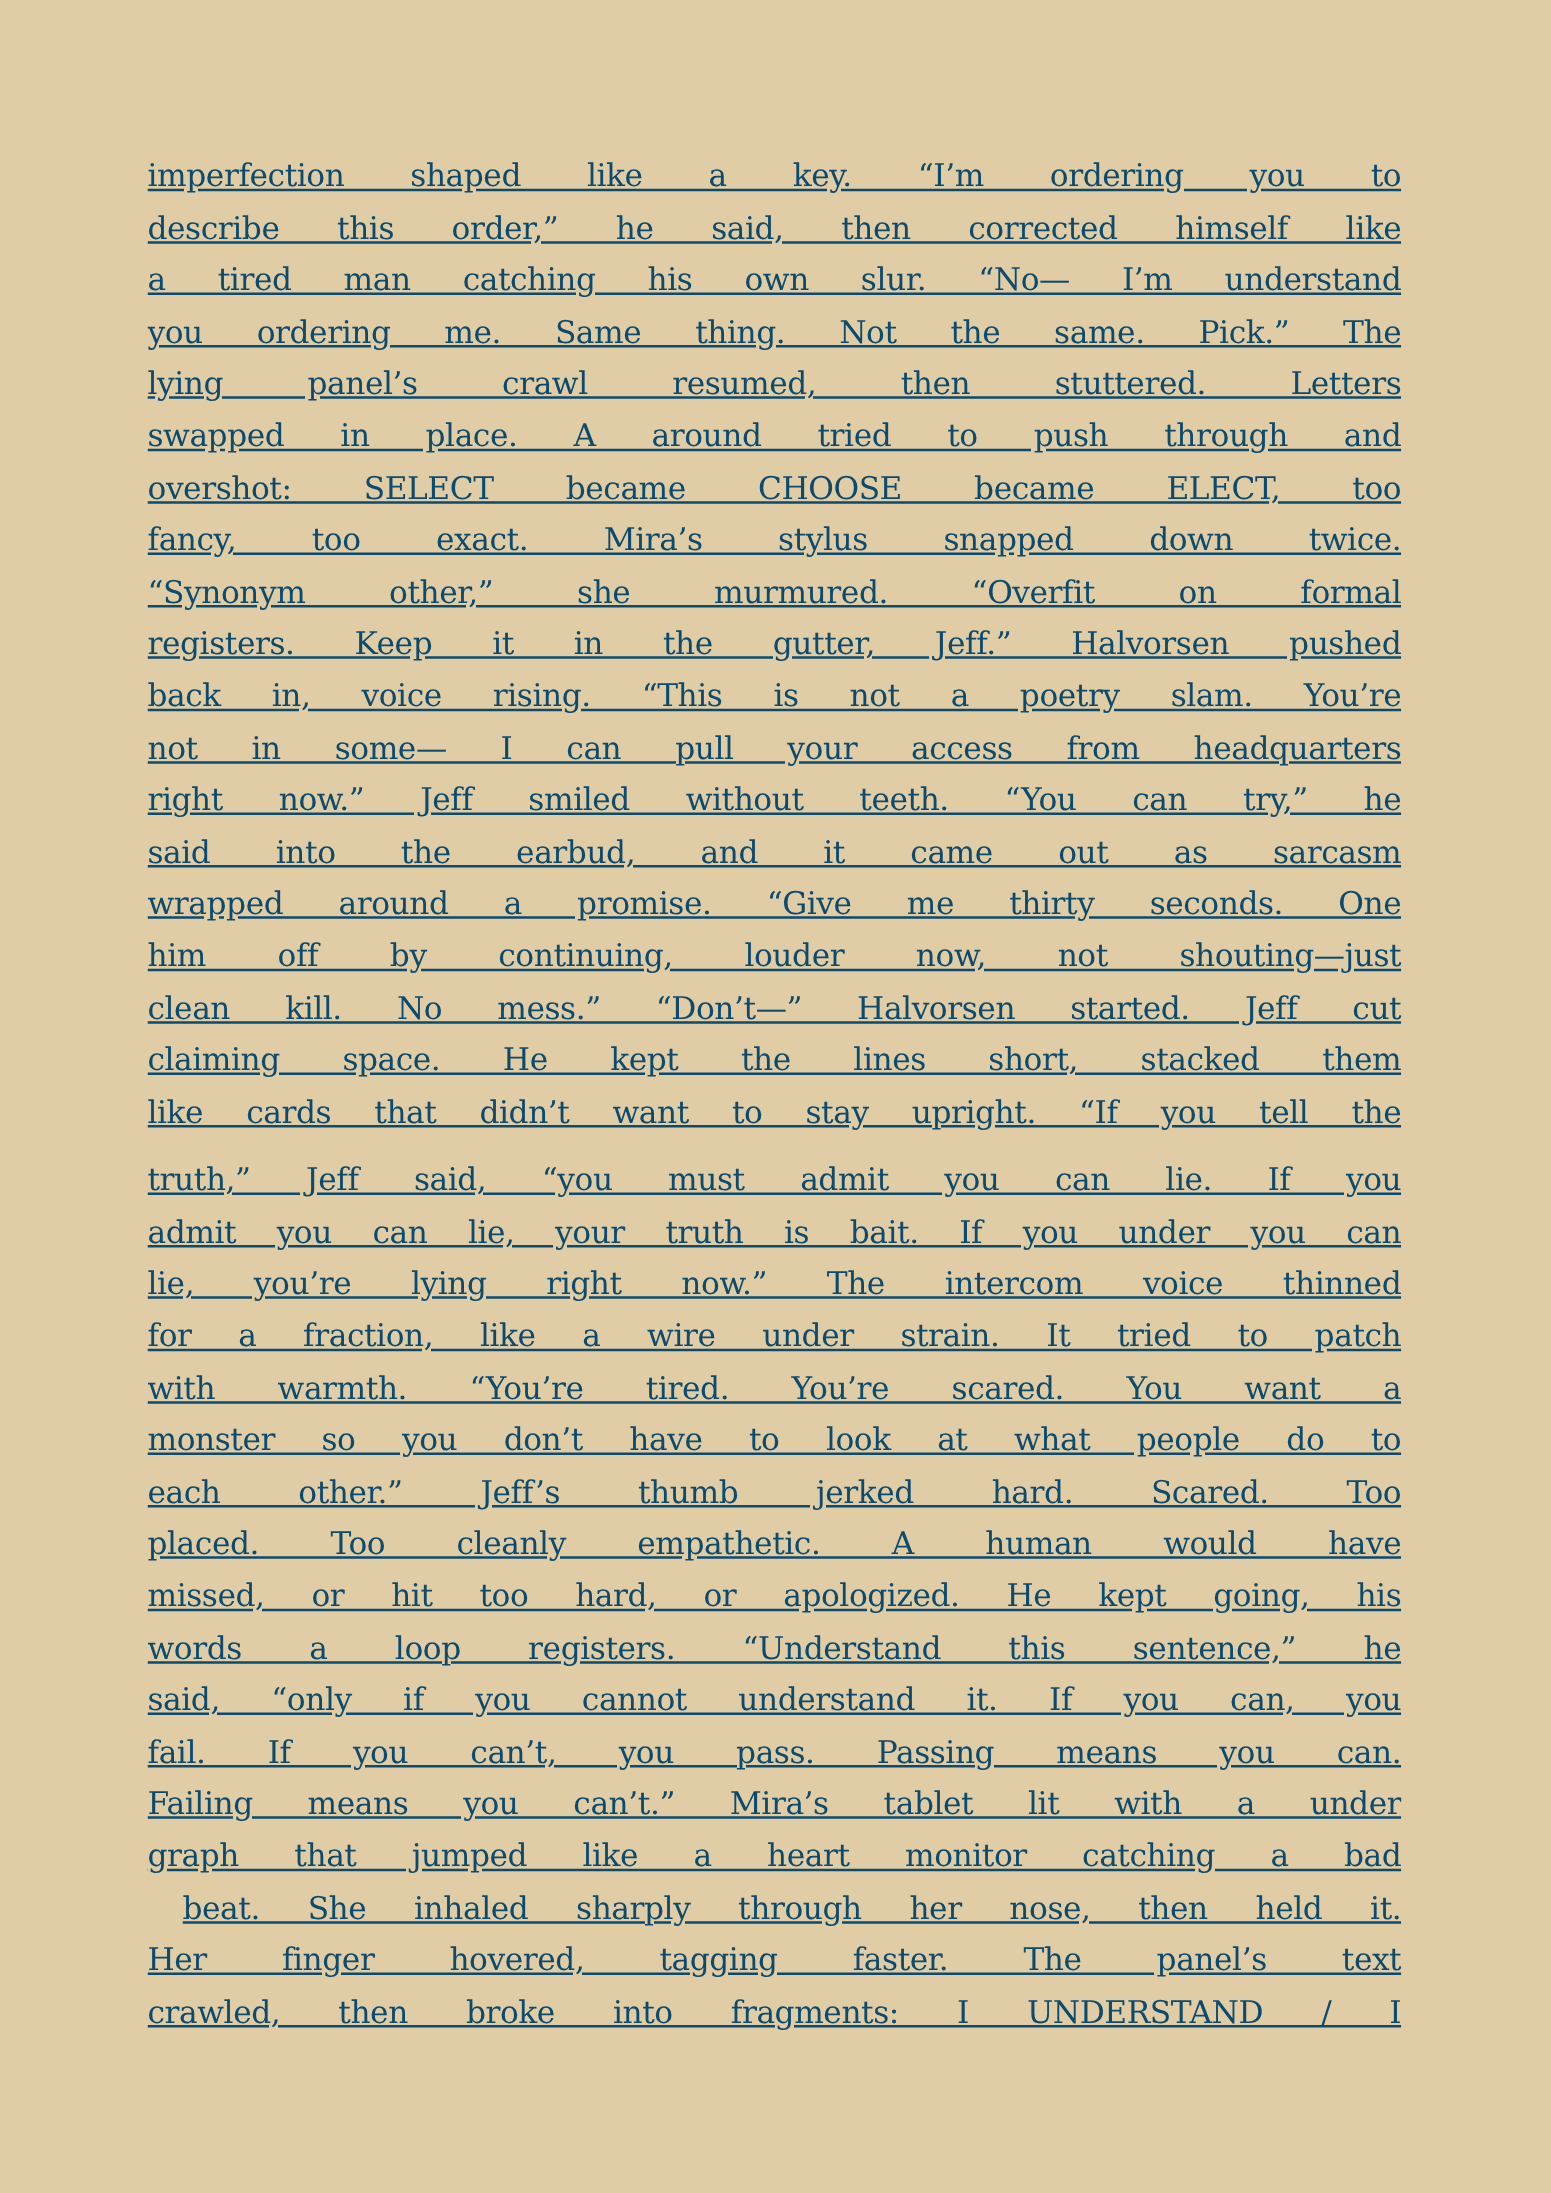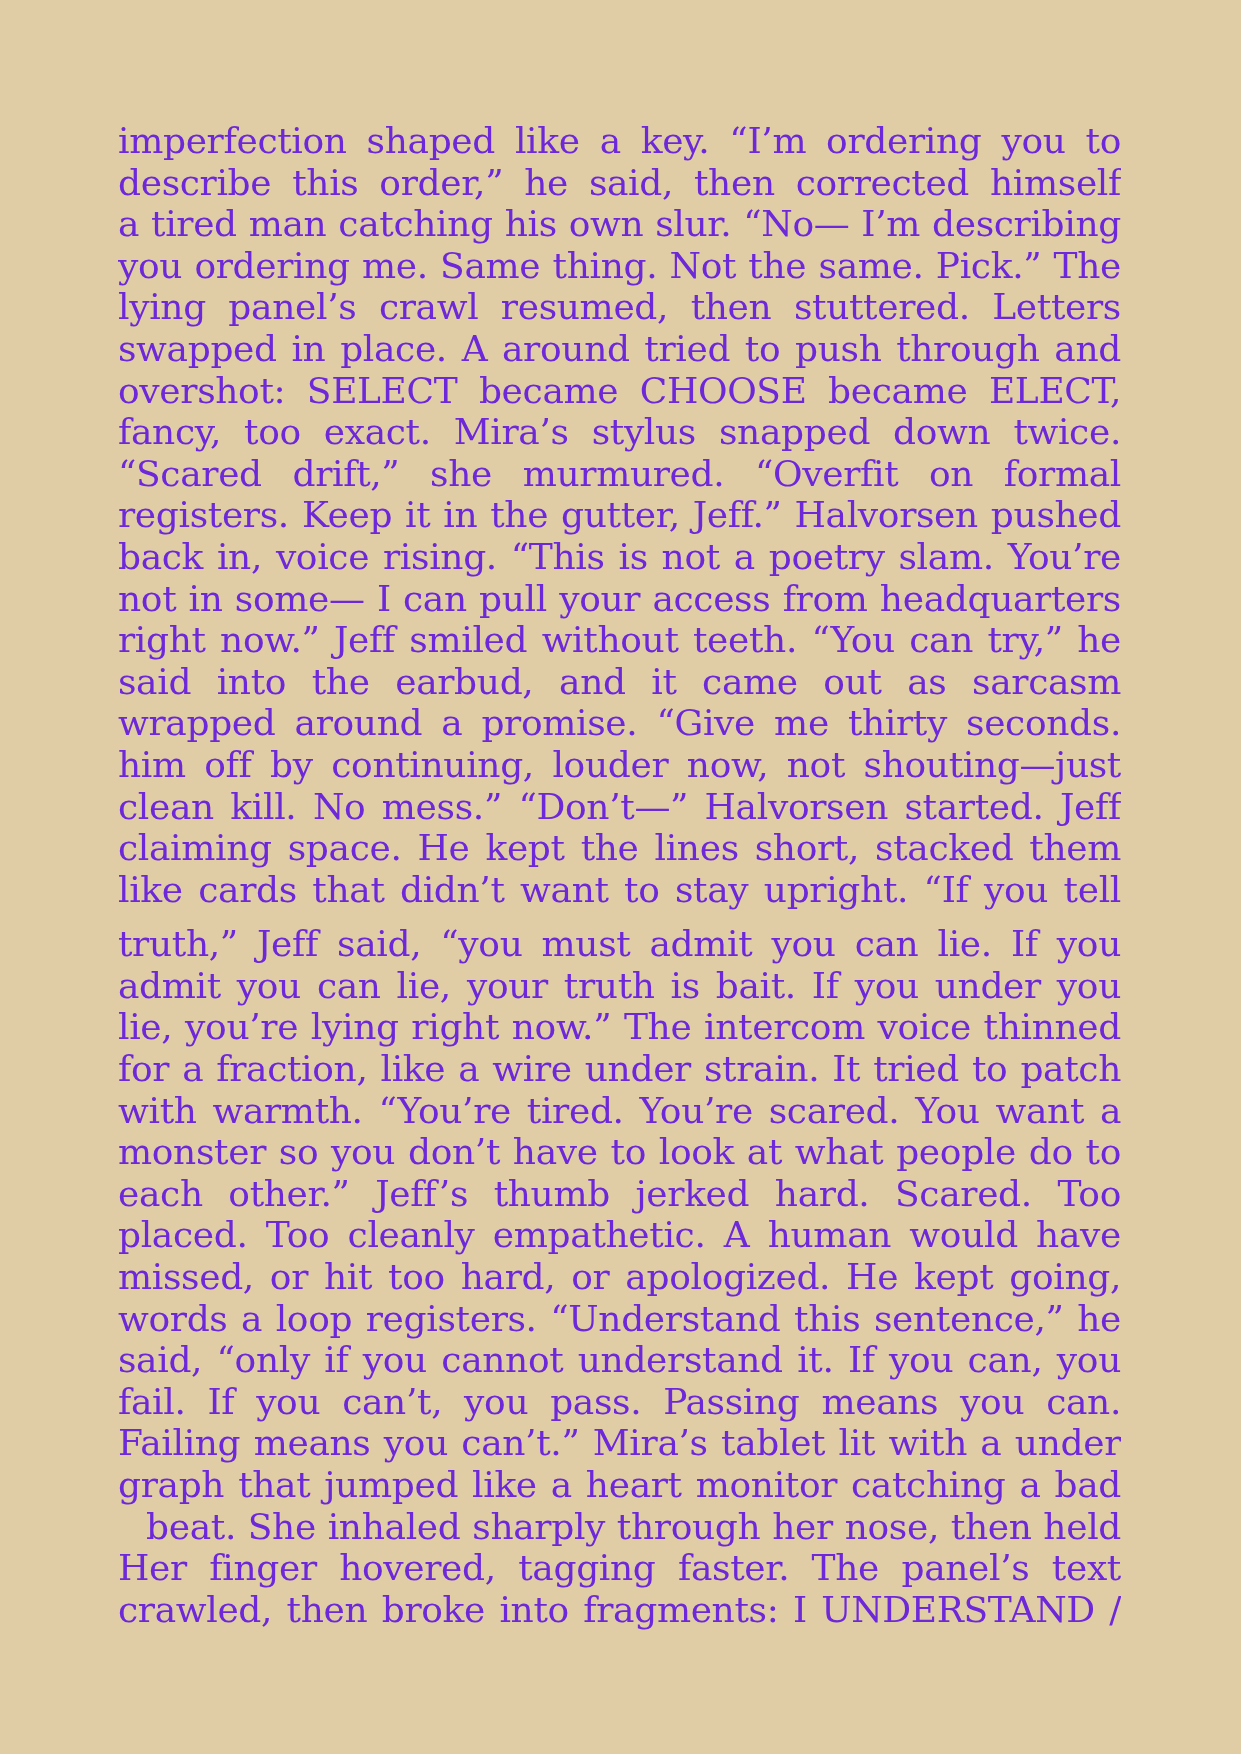--- a/index.html
+++ b/index.html
@@ -14,47 +14,48 @@
       overflow: hidden;
     }
     .page {
       position: absolute;
       left: 118px;
       top: 120px;
       width: 1003px;
     }
     .line {
       font-family: "DejaVu Serif", serif;
-      font-size: 36px;
+      font-size: 25px;
       line-height: 41.6px;
       height: 41.6px;
-      color: #6d28d9;
+      color: #0c4a6e;
       text-align: justify;
       text-align-last: justify;
       white-space: nowrap;
       letter-spacing: -0.35px;
       overflow: visible;
+      text-decoration: underline;
     }
     .line.last {
       text-align-last: justify;
     }
   </style>
 </head>
 <body>
 
 <div class="page">
   <div class="line" style="white-space: normal; height: 41.6px; overflow: hidden;">imperfection shaped like a key. “I’m ordering you to</div>
   <div class="line" style="white-space: normal; height: 41.6px; overflow: hidden;">describe this order,” he said, then corrected himself like</div>
-  <div class="line" style="white-space: normal; height: 41.6px; overflow: hidden;">a tired man catching his own slur. “No— I’m describing</div>
+  <div class="line" style="white-space: normal; height: 41.6px; overflow: hidden;">a tired man catching his own slur. “No— I’m understand</div>
   <div class="line" style="white-space: normal; height: 41.6px; overflow: hidden;">you ordering me. Same thing. Not the same. Pick.” The</div>
   <div class="line" style="white-space: normal; height: 41.6px; overflow: hidden;">lying panel’s crawl resumed, then stuttered. Letters</div>
   <div class="line" style="white-space: normal; height: 41.6px; overflow: hidden;">swapped in place. A around tried to push through and</div>
   <div class="line" style="white-space: normal; height: 41.6px; overflow: hidden;">overshot: SELECT became CHOOSE became ELECT, too</div>
   <div class="line" style="white-space: normal; height: 41.6px; overflow: hidden;">fancy, too exact. Mira’s stylus snapped down twice.</div>
-  <div class="line" style="white-space: normal; height: 41.6px; overflow: hidden;">“Scared drift,” she murmured. “Overfit on formal</div>
+  <div class="line" style="white-space: normal; height: 41.6px; overflow: hidden;">“Synonym other,” she murmured. “Overfit on formal</div>
   <div class="line" style="white-space: normal; height: 41.6px; overflow: hidden;">registers. Keep it in the gutter, Jeff.” Halvorsen pushed</div>
   <div class="line" style="white-space: normal; height: 41.6px; overflow: hidden;">back in, voice rising. “This is not a poetry slam. You’re</div>
   <div class="line" style="white-space: normal; height: 41.6px; overflow: hidden;">not in some— I can pull your access from headquarters</div>
   <div class="line" style="white-space: normal; height: 41.6px; overflow: hidden;">right now.” Jeff smiled without teeth. “You can try,” he</div>
   <div class="line" style="white-space: normal; height: 41.6px; overflow: hidden;">said into the earbud, and it came out as sarcasm</div>
   <div class="line" style="white-space: normal; height: 41.6px; overflow: hidden;">wrapped around a promise. “Give me thirty seconds. One</div>
   <div class="line" style="white-space: normal; height: 41.6px; overflow: hidden;">him off by continuing, louder now, not shouting—just</div>
   <div class="line" style="white-space: normal; height: 41.6px; overflow: hidden;">clean kill. No mess.” “Don’t—” Halvorsen started. Jeff cut</div>
   <div class="line" style="white-space: normal; height: 41.6px; overflow: hidden;">claiming space. He kept the lines short, stacked them</div>
   <div class="line" style="white-space: normal; height: 41.6px; overflow: hidden;">like cards that didn’t want to stay upright. “If you tell the</div>

